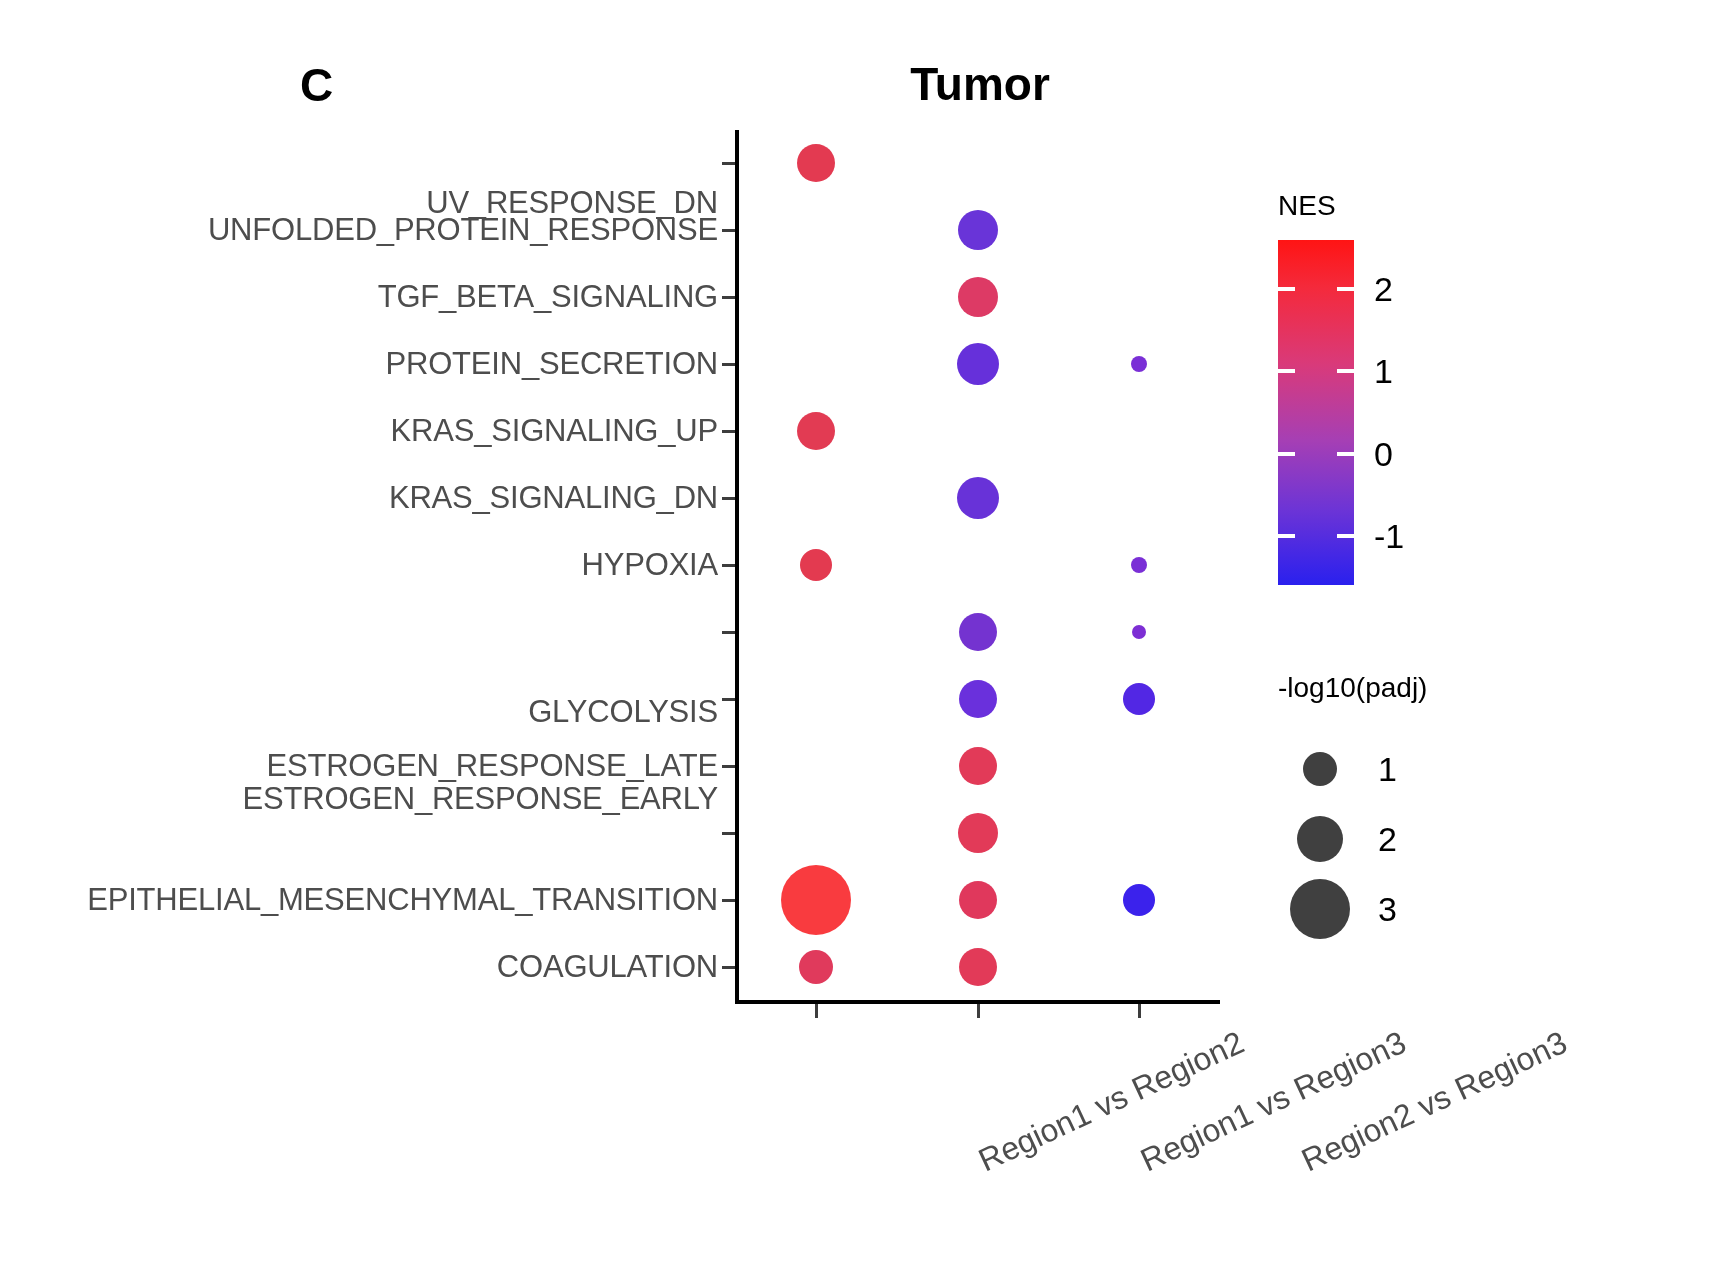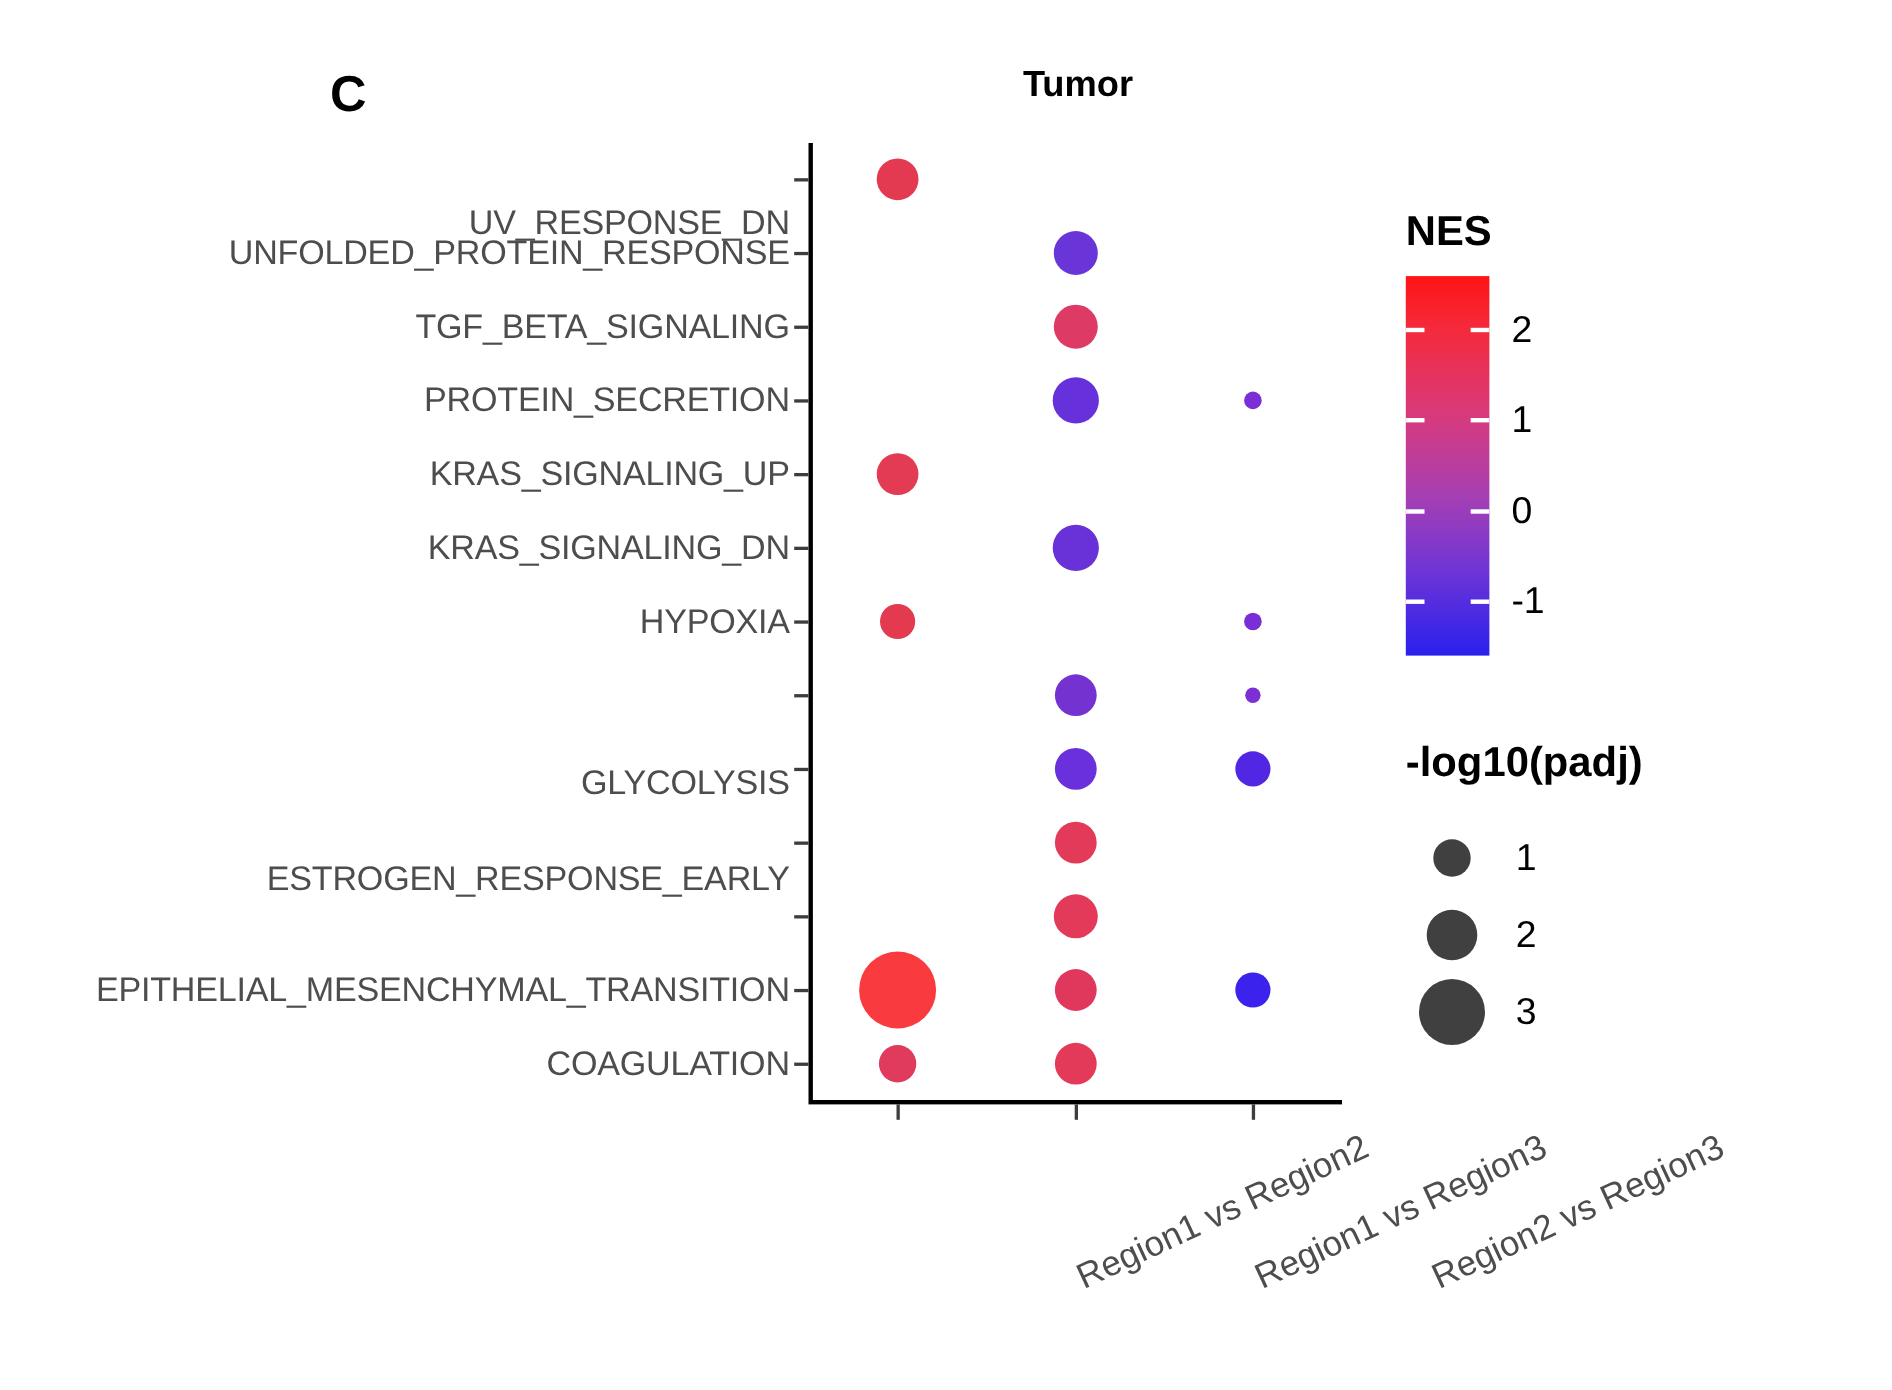--- a/index.html
+++ b/index.html
@@ -31,21 +31,21 @@
     letter-spacing: 0px;
   }
 
   
   .plot-title {
     position: absolute;
     left: 735px;
     top: 57px;
     width: 490px;
     text-align: center;
-    font-size: 33px;
+    font-size: 46px;
     font-weight: bold;
     color: #000000;
   }
 
   
   #panel {
     position: absolute;
     left: 735px;
     top: 130px;
     width: 485px;
@@ -127,22 +127,22 @@
     transform: translate(-50%, -50%);
   }
 
   
   #nes-legend {
     position: absolute;
     left: 1278px;
     top: 190px;
   }
   .legend-title {
-    font-size: 38px;
-    font-weight: bold;
+    font-size: 28px;
+    font-weight: normal;
     color: #000000;
     white-space: nowrap;
   }
   #nes-bar-wrap {
     position: relative;
     margin-top: 18px;
     width: 76px;
     height: 345px;
   }
   #nes-bar {
@@ -215,20 +215,21 @@
 
   <div id="ylabels">
       <div class="ylab" style="top: 33.4615px; margin-top: 40px;">UV_RESPONSE_DN</div>
       <div class="ylab" style="top: 100.385px;">UNFOLDED_PROTEIN_RESPONSE</div>
       <div class="ylab" style="top: 167.308px;">TGF_BETA_SIGNALING</div>
       <div class="ylab" style="top: 234.231px; margin-left: 19px;">PROTEIN_SECRETION</div>
       <div class="ylab" style="top: 301.154px;">KRAS_SIGNALING_UP</div>
       <div class="ylab" style="top: 368.077px; margin-left: 12px;">KRAS_SIGNALING_DN</div>
       <div class="ylab" style="top: 435px;">HYPOXIA</div>
       <div class="ylab" style="top: 582px;">GLYCOLYSIS</div>
+      <div class="ylab" style="top: 635.769px;">ESTROGEN_RESPONSE_LATE</div>
       <div class="ylab" style="top: 669px; text-align: center;">ESTROGEN_RESPONSE_EARLY</div>
       <div class="ylab" style="top: 769.615px;">EPITHELIAL_MESENCHYMAL_TRANSITION</div>
       <div class="ylab" style="top: 836.538px; margin-left: 24px;">COAGULATION</div>
     </div>
 
   <div id="panel">
     <div class="axis-line-y"></div>
     <div class="axis-line-x"></div>
   <div class="tick-y" style="top: 32.4615px;"></div>
       <div class="tick-y" style="top: 99.3846px;"></div>

